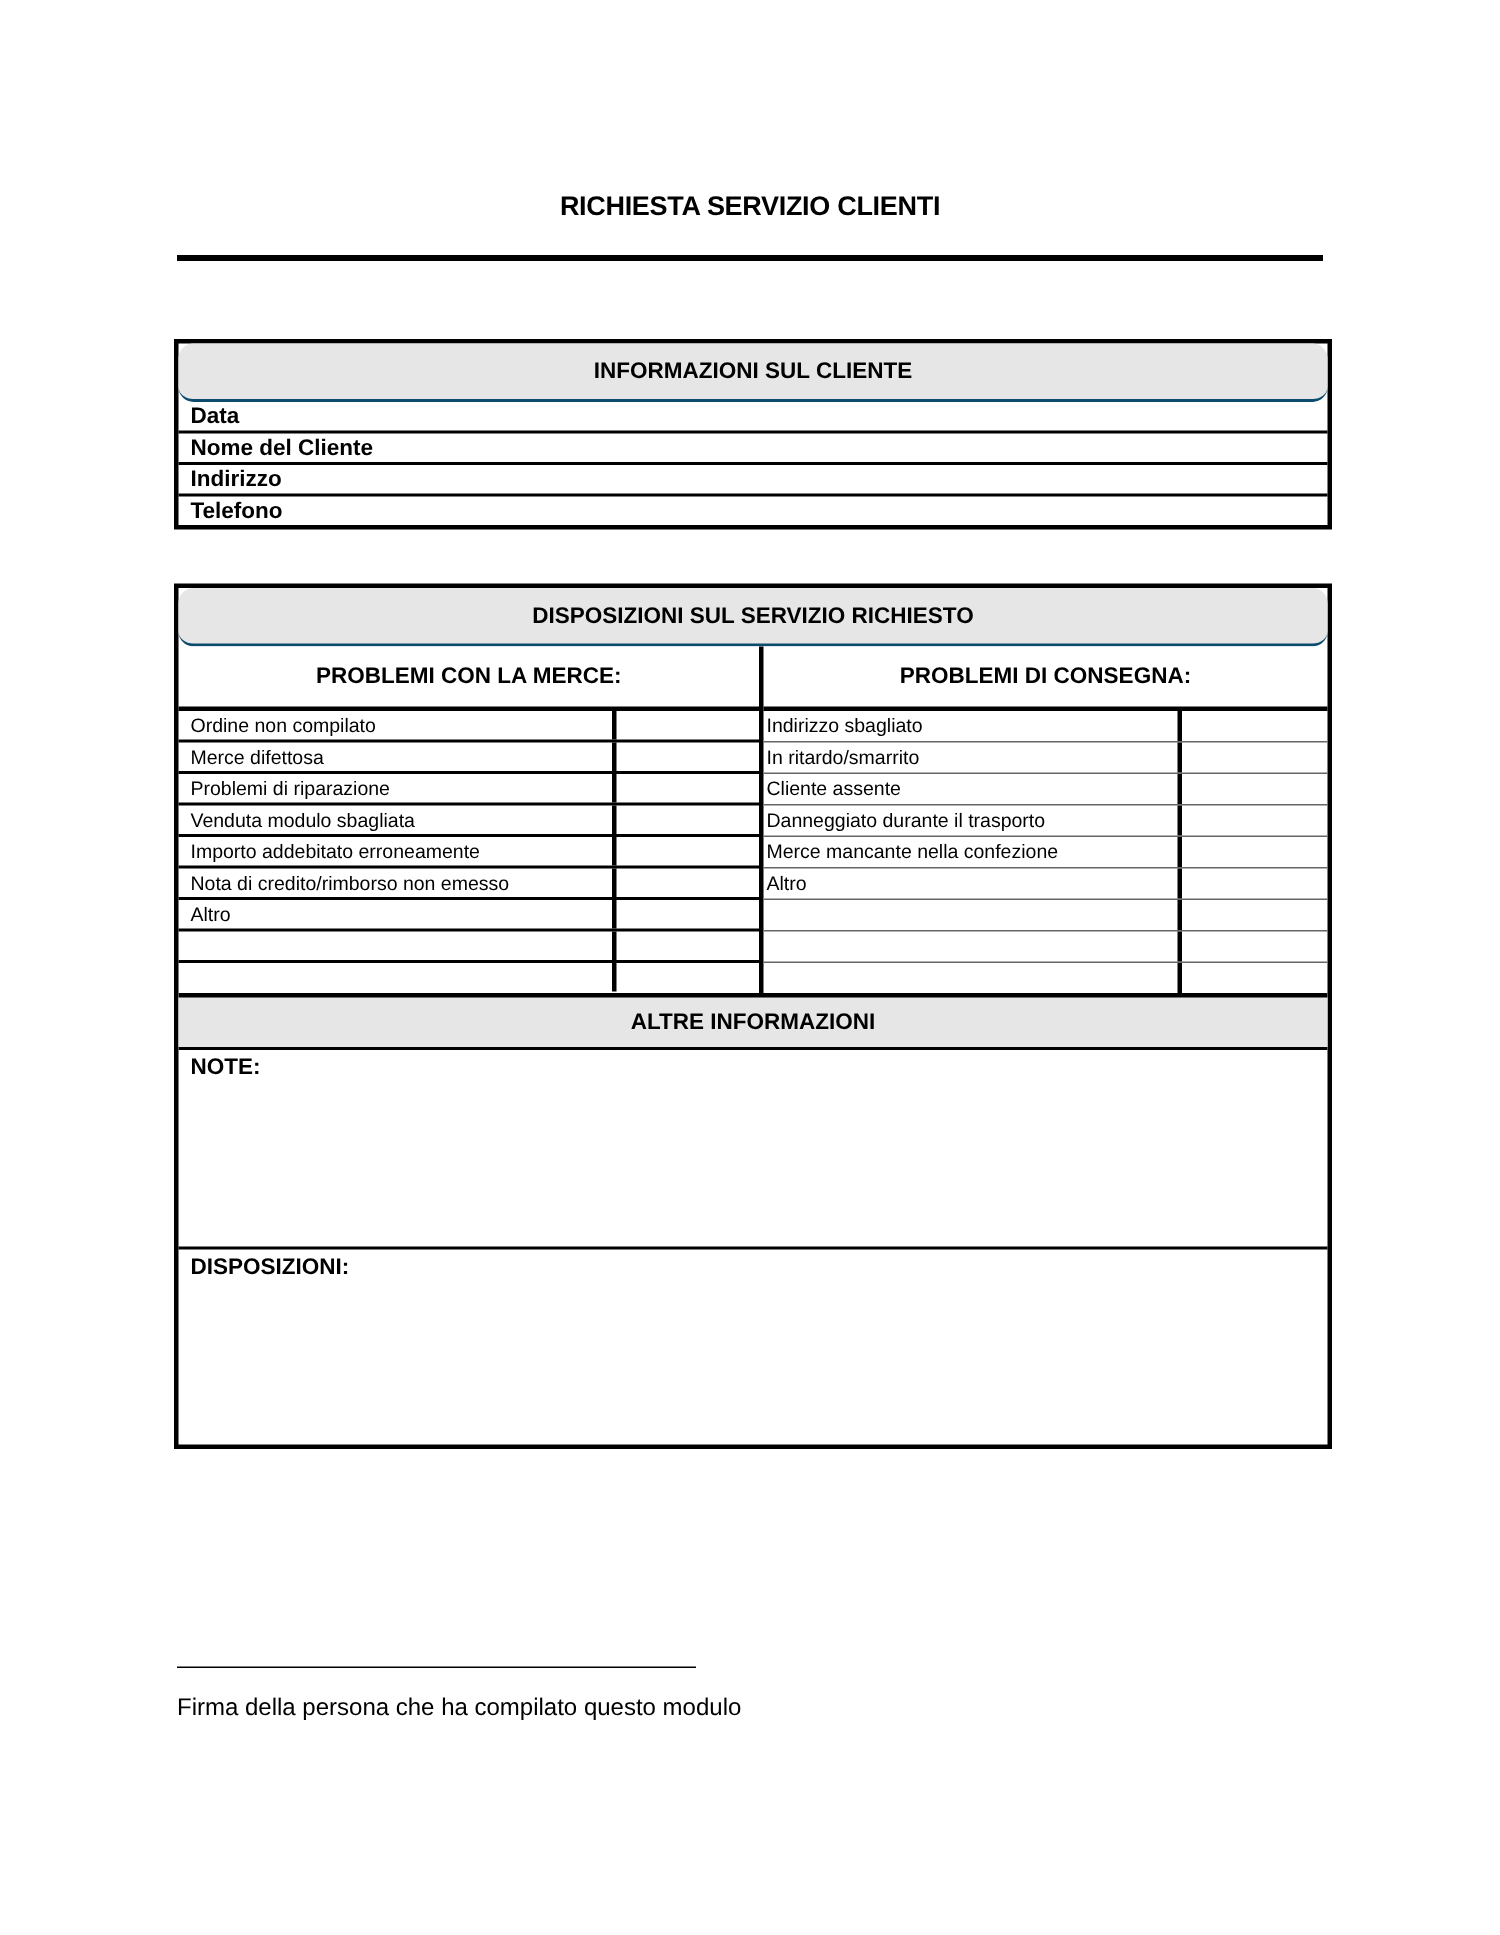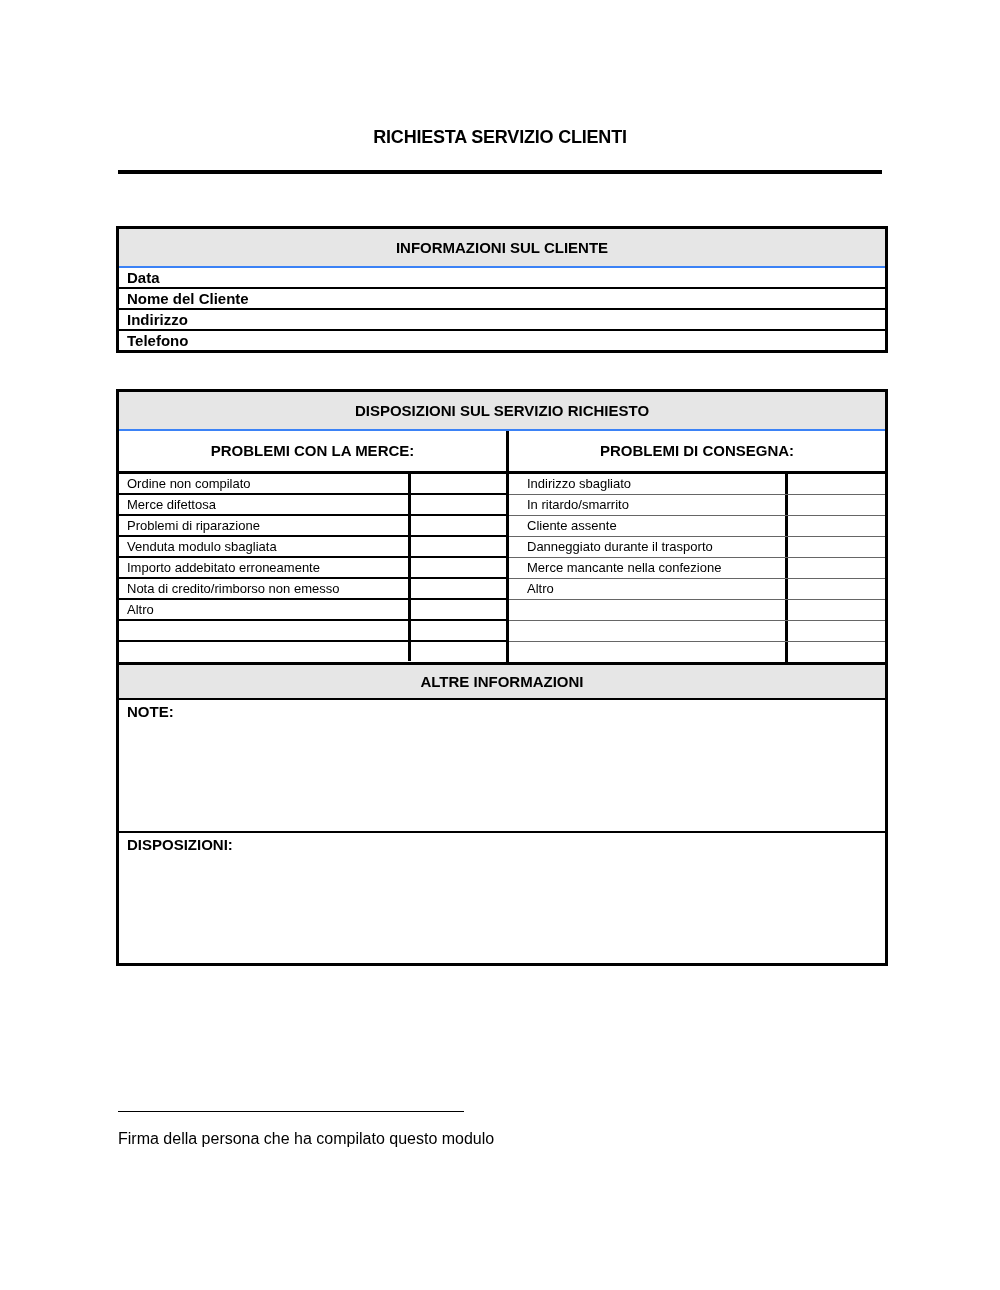--- a/index.html
+++ b/index.html
@@ -12,42 +12,42 @@
     position: absolute; left: 118px; top: 170px; width: 764px; height: 4px; background: #000;
   }
   
   .tbl {
     position: absolute; left: 116px; width: 766px;
     border: 3px solid #000; box-sizing: content-box;
   }
   .tbl-customer { top: 226px; }
   .sec-header {
     background: #e6e6e6; text-align: center; font-weight: bold; font-size: 15px;
-    height: 37px; line-height: 37px; border-bottom: 2px solid #3b82f6;
+    height: 37px; line-height: 37px; border-bottom: 2px solid #0c4a6e; border-radius: 10px;
   }
   .cust-row {
     height: 19px; line-height: 19px; font-size: 15px; font-weight: bold;
     padding-left: 8px; border-bottom: 2px solid #000;
   }
   .cust-row:last-child { border-bottom: none; }
 
   .tbl-service { top: 389px; }
   .cols { display: flex; }
   .col-left { width: 390px; border-right: 3px solid #000; box-sizing: border-box; }
   .col-right { flex: 1; }
   .col-head {
     height: 40px; line-height: 40px; text-align: center; font-weight: bold; font-size: 15px;
     border-bottom: 3px solid #000;
   }
   .item-row { display: flex; height: 19px; border-bottom: 2px solid #000; }
   .col-right .item-row { border-bottom: 1px solid #666; height: 20px; }
   .item-row:last-child { border-bottom: none; }
   .col-right .item-row:last-child { border-bottom: none; }
   .item-label { flex: 1; font-size: 13px; line-height: 19px; padding-left: 8px; white-space: nowrap; overflow: hidden; }
-  .col-right .item-label { line-height: 20px; padding-left: 18px; }
+  .col-right .item-label { line-height: 20px; padding-left: 2px; }
   .item-check-left { width: 95px; border-left: 3px solid #000; }
   .item-check-right { width: 97px; border-left: 3px solid #000; }
 
   .sec-header-2 {
     background: #e6e6e6; text-align: center; font-weight: bold; font-size: 15px;
     height: 33px; line-height: 33px; border-top: 3px solid #000; border-bottom: 2px solid #000;
   }
   .notes-box { height: 131px; border-bottom: 2px solid #000; position: relative; }
   .disp-box { height: 130px; position: relative; }
   .box-label { position: absolute; left: 8px; top: 3px; font-size: 15px; font-weight: bold; }

